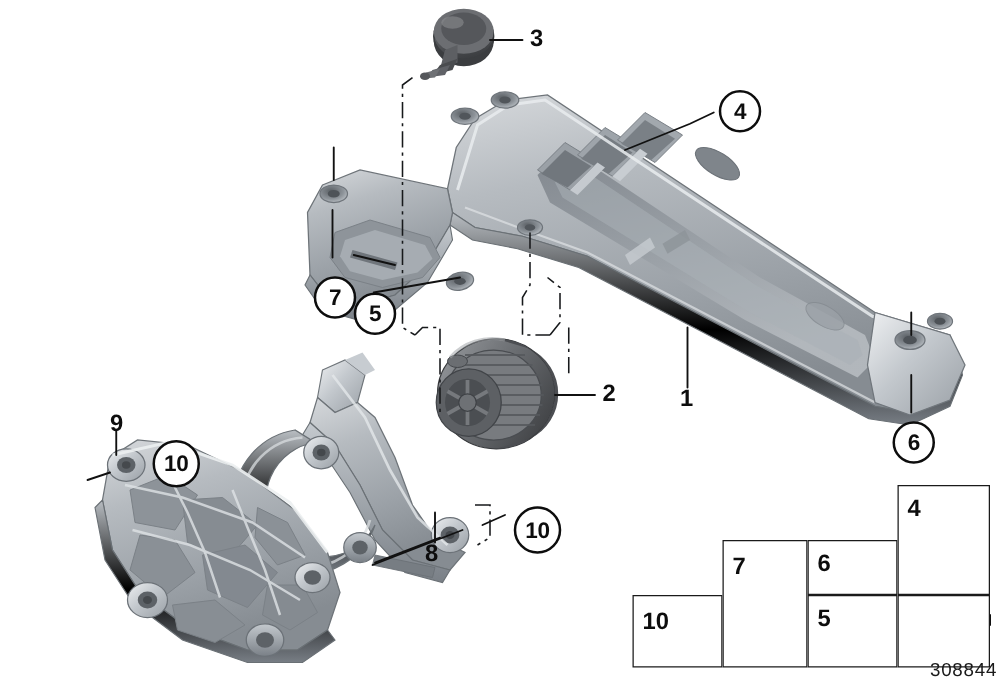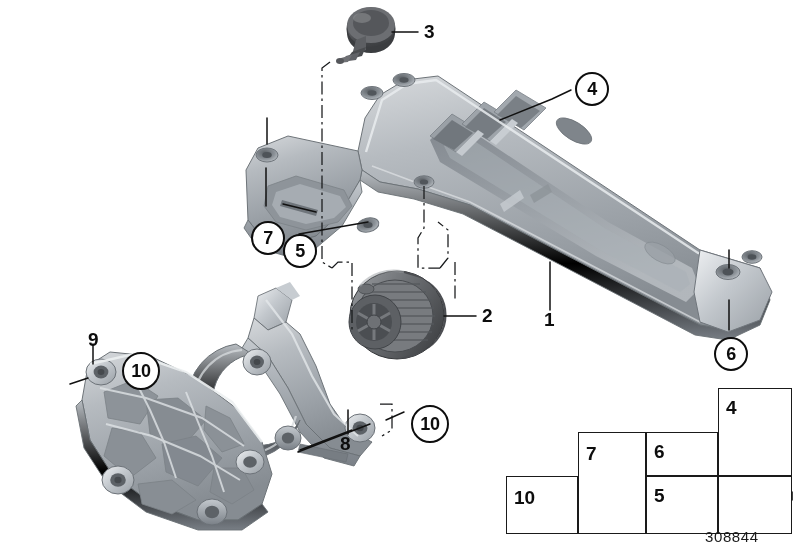--- a/index.html
+++ b/index.html
@@ -30,21 +30,21 @@
   .callout.plain{display:flex;align-items:center;justify-content:center;}
 
   
   #legend{position:absolute;left:506px;top:388px;width:286px;height:118px;}
   .lcell{position:absolute;border:1.3px solid #1a1a1a;background:#ffffff;box-sizing:border-box;}
   .lnum{
     position:absolute;font-family:"Liberation Sans",sans-serif;font-weight:bold;
     font-size:19px;color:#0d0d0d;line-height:1;
   }
   #partnum{
-    position:absolute;left:705px;top:528px;
+    position:absolute;left:744px;top:528px;
     font-family:"Liberation Sans",sans-serif;font-size:15px;
     color:#1a1a1a;letter-spacing:0.6px;
   }
 </style>
 </head>
 <body>
 
 <div id="stage">
 
   <svg class="layer" viewBox="0 0 800 560">

